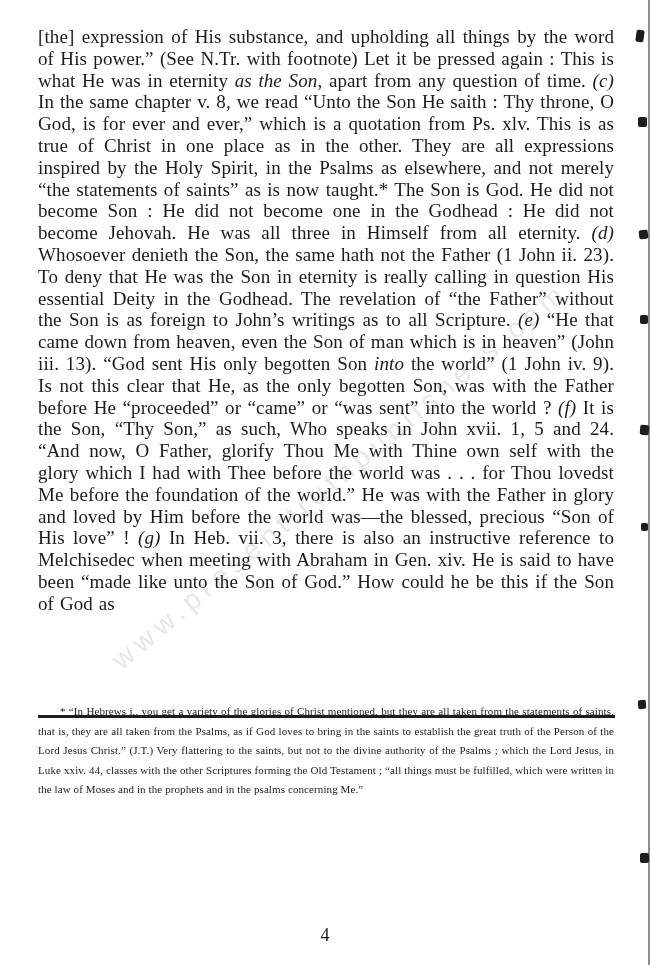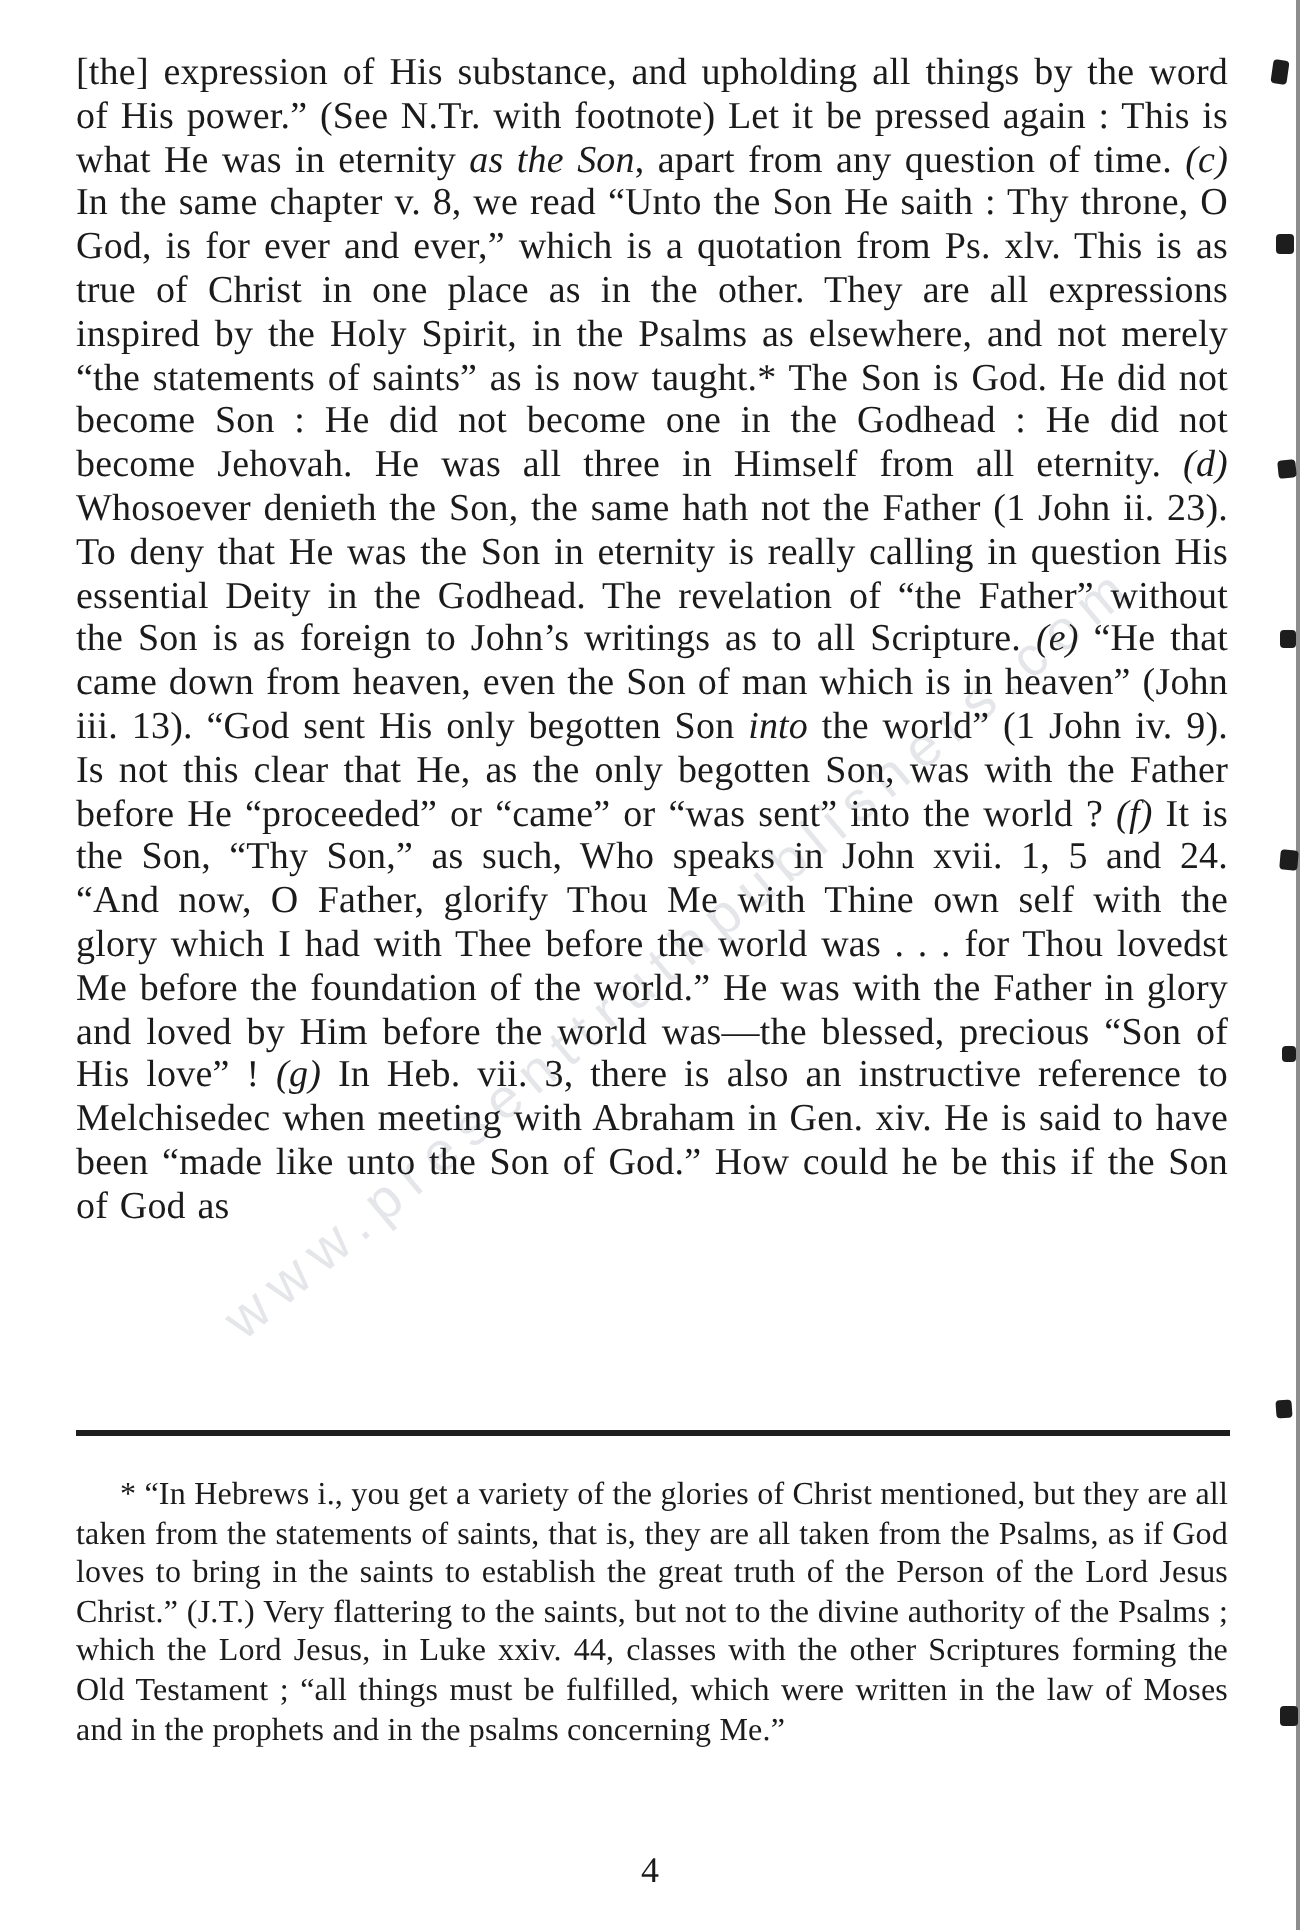--- a/index.html
+++ b/index.html
@@ -33,23 +33,23 @@
     position: absolute;
     left: 38px;
     top: 715px;
     width: 577px;
     height: 3px;
     background: #1e1e1e;
   }
   .footnote-text {
     position: absolute;
     left: 38px;
-    top: 738px;
+    top: 702px;
     width: 576px;
-    font-size: 16px;
+    font-size: 11px;
     line-height: 19.6px;
     text-align: justify;
     text-indent: 22px;
     letter-spacing: 0.1px;
   }
   .page-number {
     position: absolute;
     left: 0;
     top: 925px;
     width: 100%;

